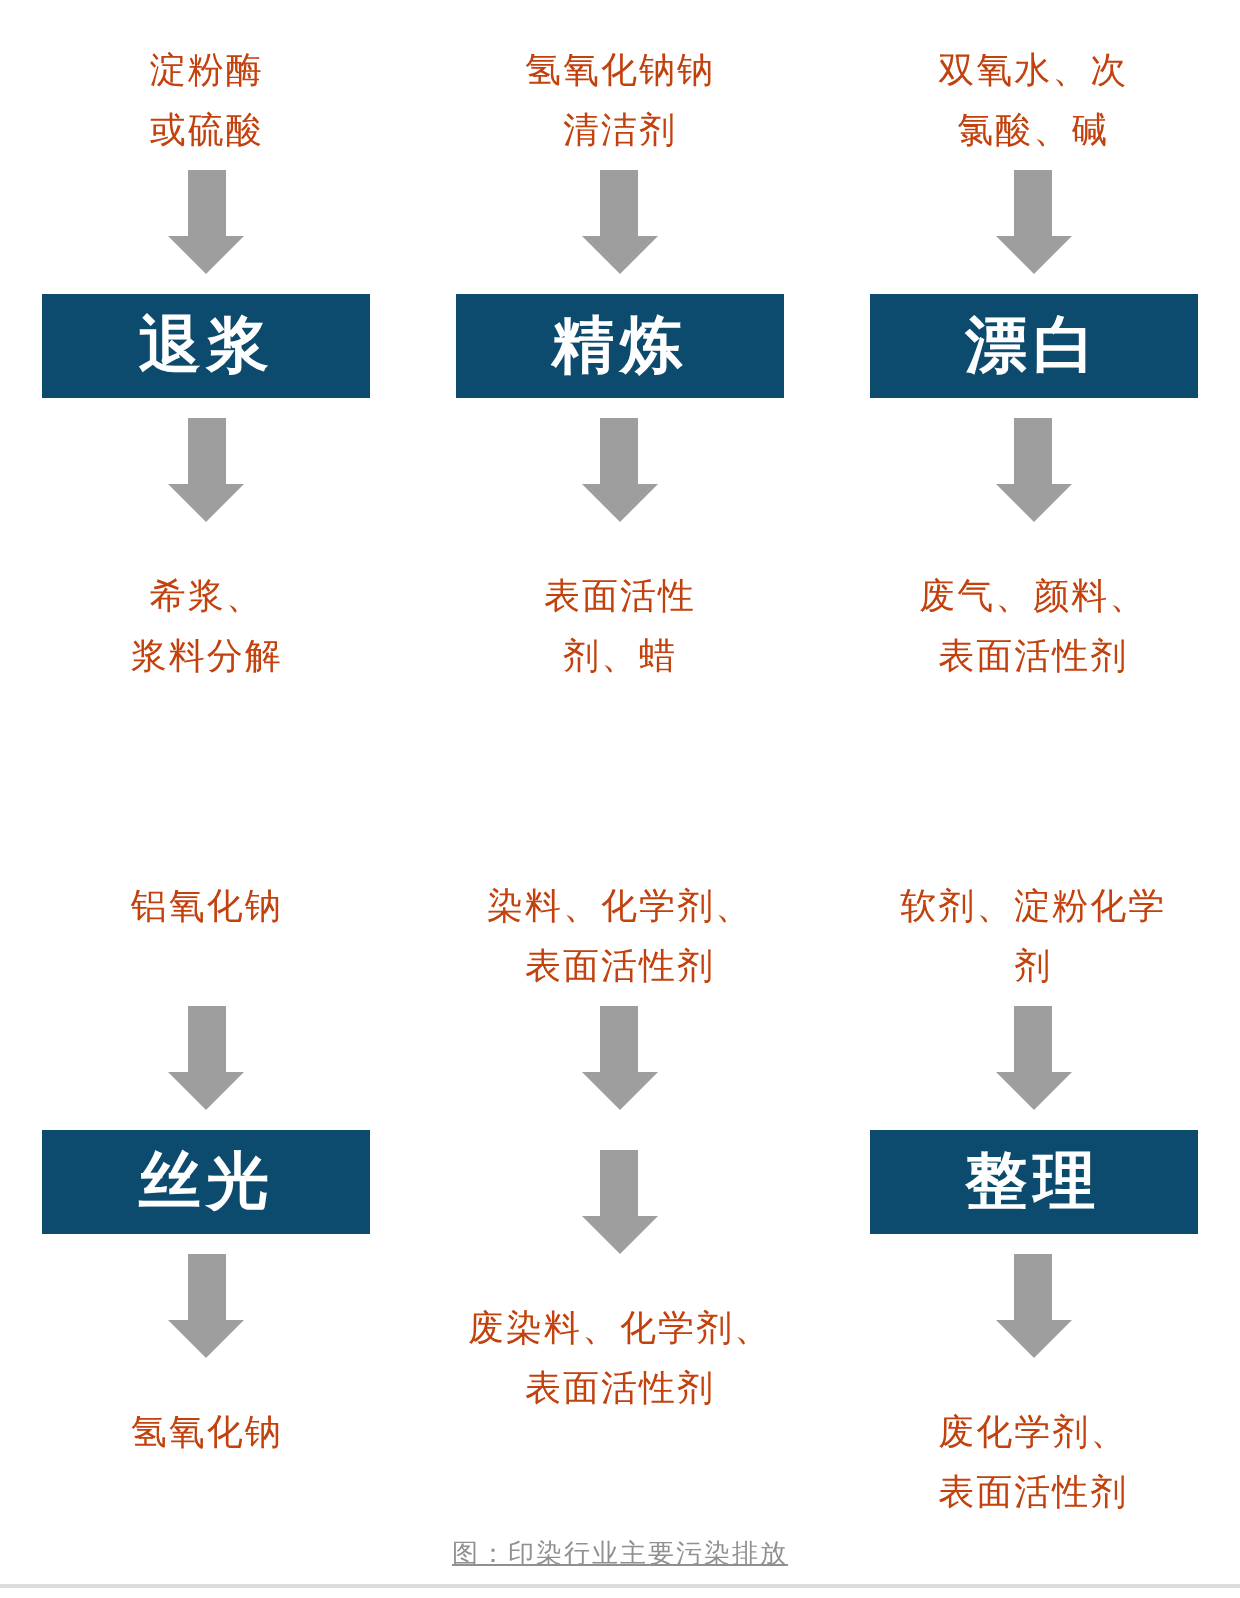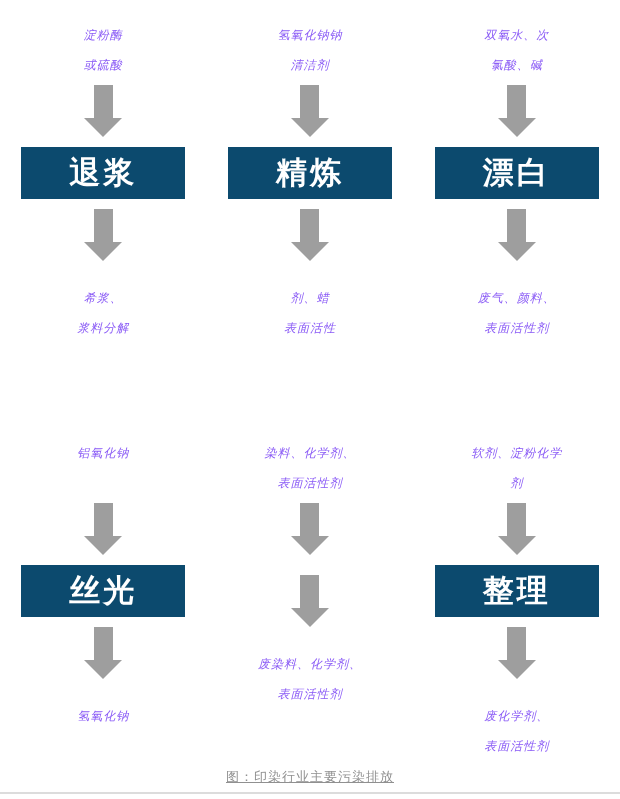--- a/index.html
+++ b/index.html
@@ -11,25 +11,24 @@
   .page { position: relative; width: 620px; height: 799px; background: #ffffff; }
   .grid {
     display: grid;
     grid-template-columns: 1fr 1fr 1fr;
     row-gap: 95px;
     padding-top: 20px;
   }
   .cell { display: flex; flex-direction: column; align-items: center; }
   .io {
     text-align: center;
-    color: #8b5cf6;
-    font-size: 12px;
+    color: #c2410c;
+    font-size: 18px;
     line-height: 30px;
     letter-spacing: 1px;
-    font-style: italic;
   }
   .io.input { height: 65px; }
   .io.output { margin-top: 22px; height: 60px; }
   .arrow { display: flex; flex-direction: column; align-items: center; }
   .arrow.pre-box { margin-bottom: 10px; }
   .arrow.post-box { margin-top: 10px; }
   .arrow .shaft { width: 19px; height: 33px; background: #9e9e9e; }
   .arrow .head {
     width: 0; height: 0;
     border-left: 19px solid transparent;
@@ -98,22 +97,22 @@
           <div class="head"></div>
         </div>
       <div class="box">
           <span>精炼</span>
         </div>
       <div class="arrow post-box">
           <div class="shaft"></div>
           <div class="head"></div>
         </div>
       <div class="io output">
+        <div>表面活性</div>
         <div>剂、蜡</div>
-        <div>表面活性</div>
       </div>
     </div>
 
     <div class="cell">
       <div class="io input">
         <div>双氧水、次</div>
         <div>氯酸、碱</div>
       </div>
       <div class="arrow pre-box">
           <div class="shaft"></div>

